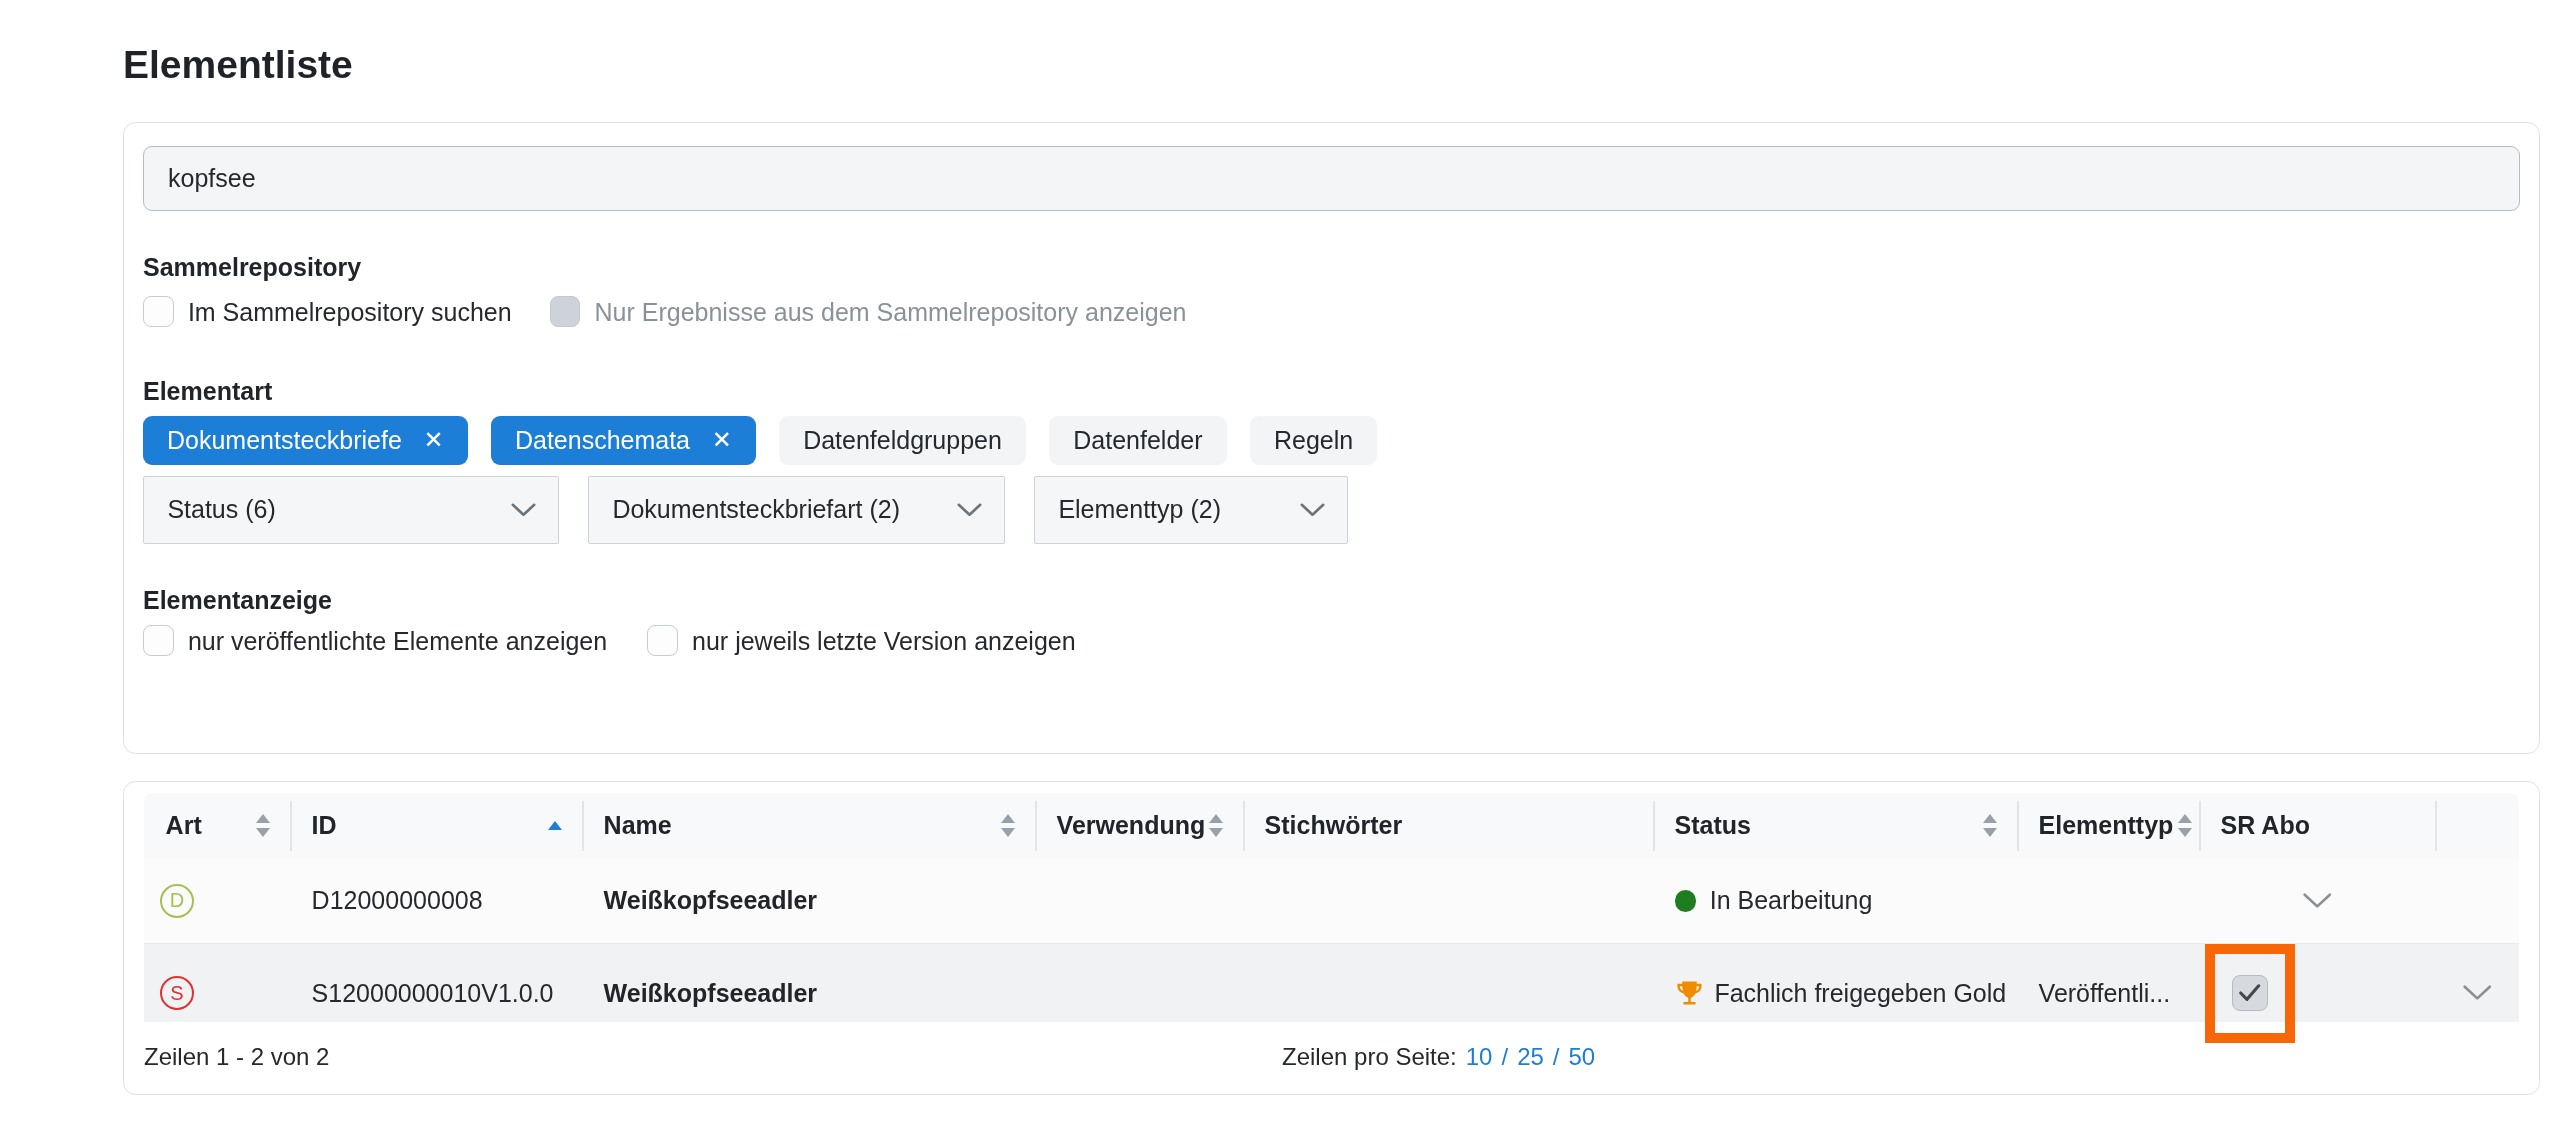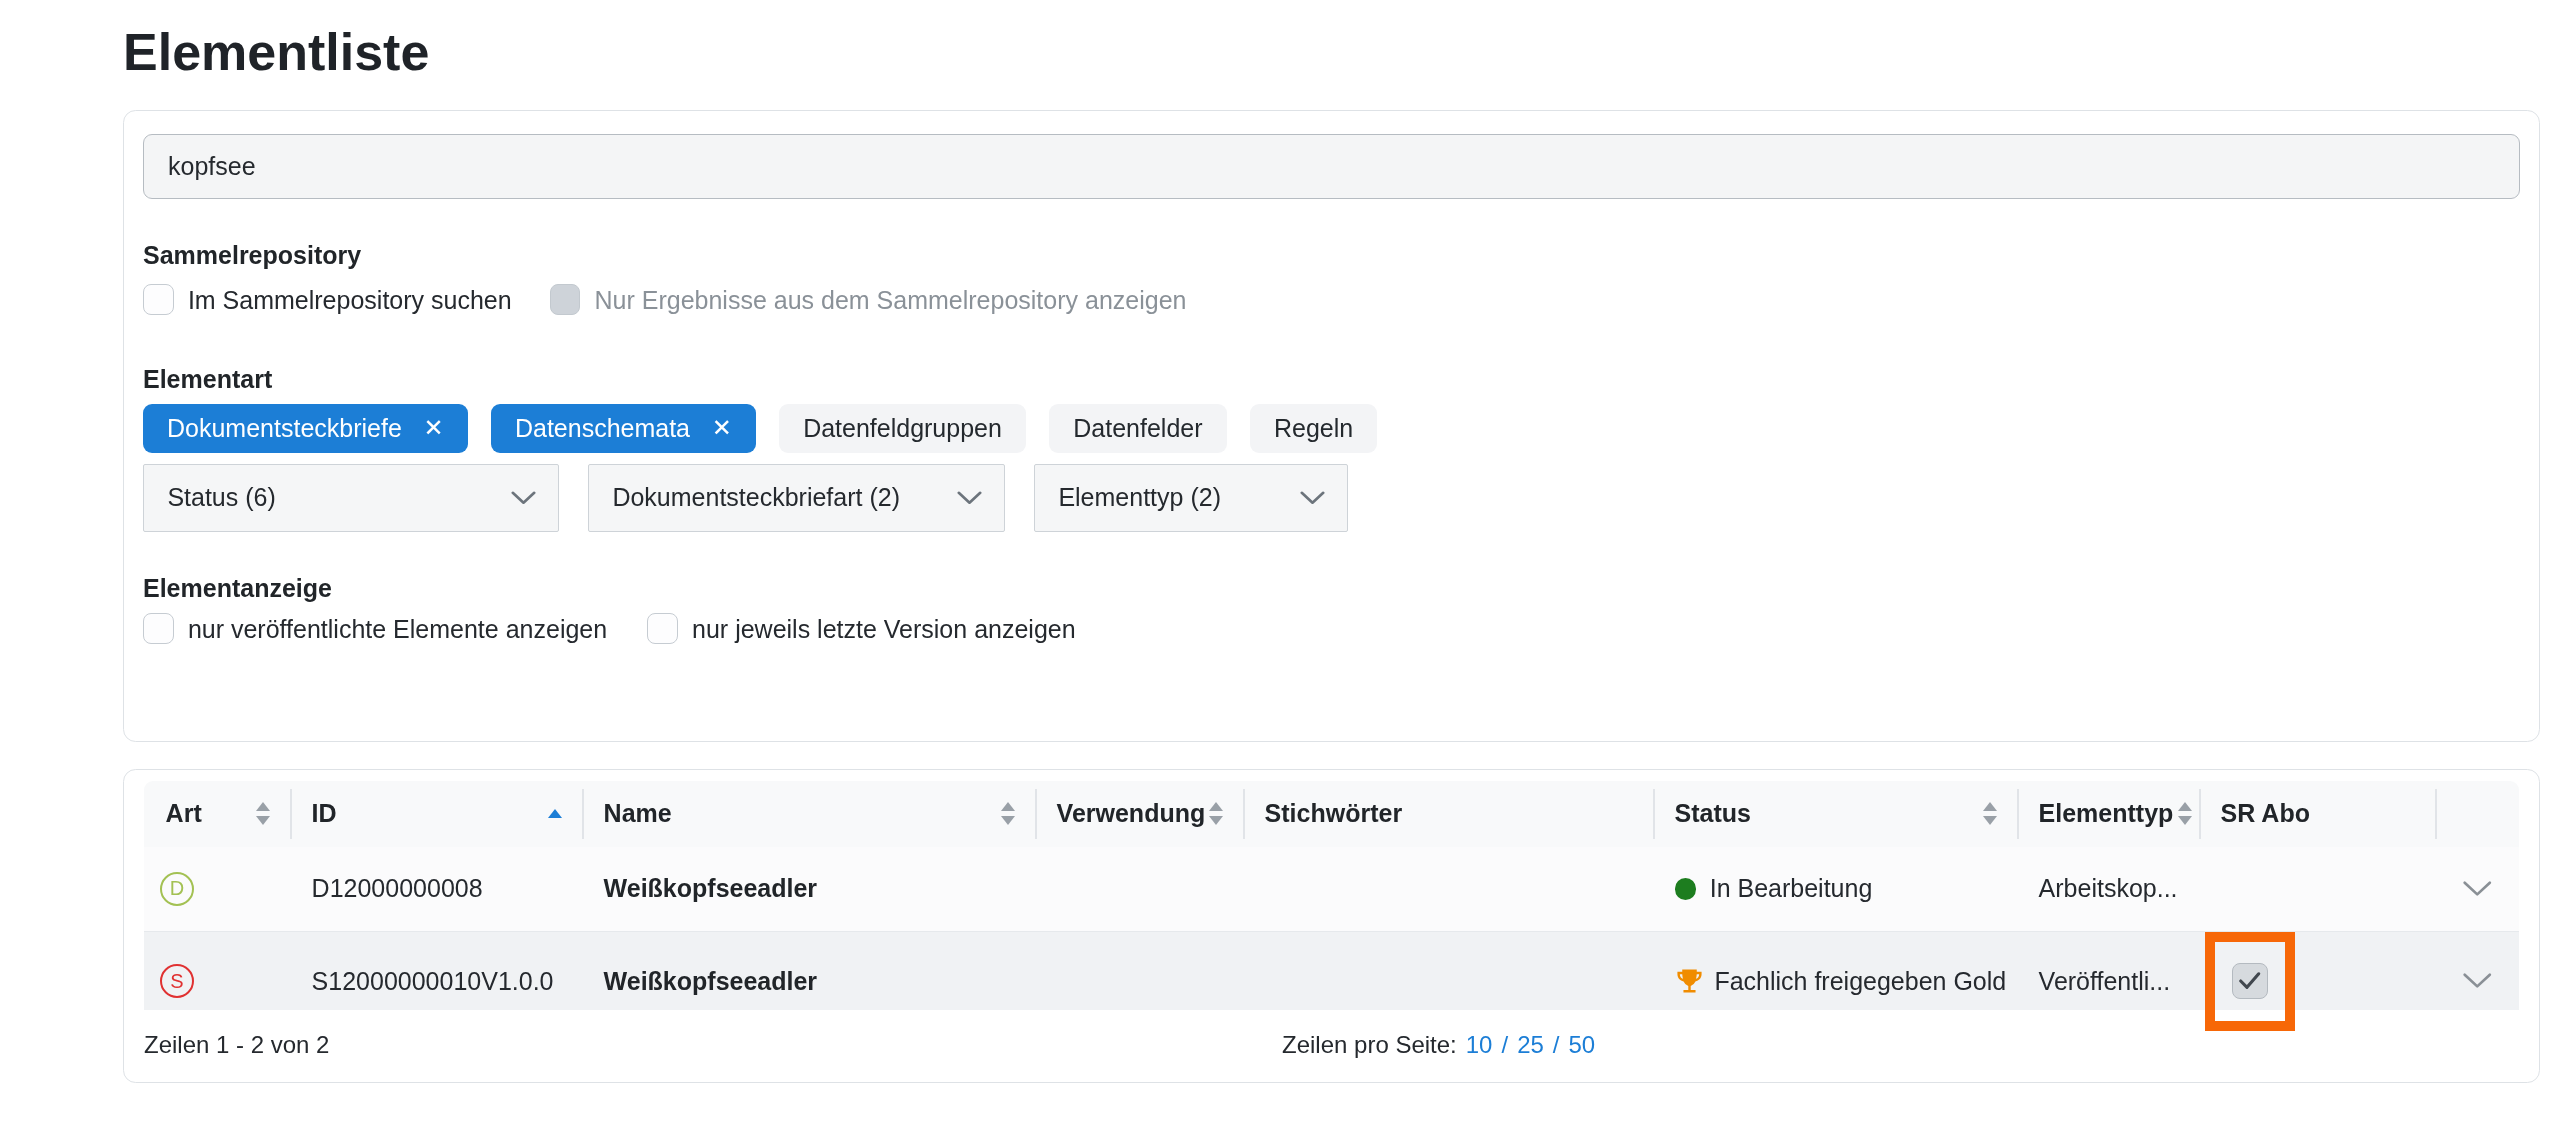--- a/index.html
+++ b/index.html
@@ -1,21 +1,21 @@
 <!DOCTYPE html>
 <html style="font-size:14.4px"><head>
 <meta charset="utf-8">
 <style>
   * { box-sizing: border-box; margin: 0; padding: 0; }
   html, body { width: 2576px; height: 1145px; background: #ffffff; overflow: hidden; }
   body { font-family: "Liberation Sans", sans-serif; color: #25292e; }
 
   .page { margin-left: 123px; width: 2417px; }
 
-  h1.page-title { margin-top: 29px; font-size: 52px; font-weight: 700; color: #1f2328; line-height: 47px; }
+  h1.page-title { margin-top: 41px; font-size: 39px; font-weight: 700; color: #1f2328; line-height: 47px; }
 
   .card { border: 1.8px solid #dee2e6; border-radius: 12.6px; background: #fff; }
   .card-filters { margin-top: 34px; height: 632px; padding: 23.4px 19px 25px; }
   .card-table { margin-top: 27px; height: 314px; padding: 10.8px 20px 0; }
 
   
   .search-input {
     width: 100%; height: 65px; background: #f4f5f6; border: 1.8px solid #b6bcc2;
     border-radius: 9px; font-size: 25px; color: #25292e; padding: 0 24px;
     font-family: "Liberation Sans", sans-serif; outline: none;
@@ -233,21 +233,20 @@
           <span class="art-circle art-d">D</span>
         </div>
         <div class="td">D12000000008</div>
         <div class="td name">Weißkopfseeadler</div>
         <div class="td"></div>
         <div class="td"></div>
         <div class="td">
           <span class="status-dot"></span>
           <span>In Bearbeitung</span>
         </div>
-        <div class="td">Arbeitskop...</div>
         <div class="td"></div>
         <div class="td" style="padding-left:0;">
           <button class="expand-btn">
             <svg width="30.5" height="18" viewBox="0 0 34 20">
                 <polyline points="3,3 17,16 31,3" fill="none" stroke="#8a9096" stroke-width="3" stroke-linecap="round" stroke-linejoin="round"></polyline>
               </svg>
           </button>
         </div>
       </div>
 

